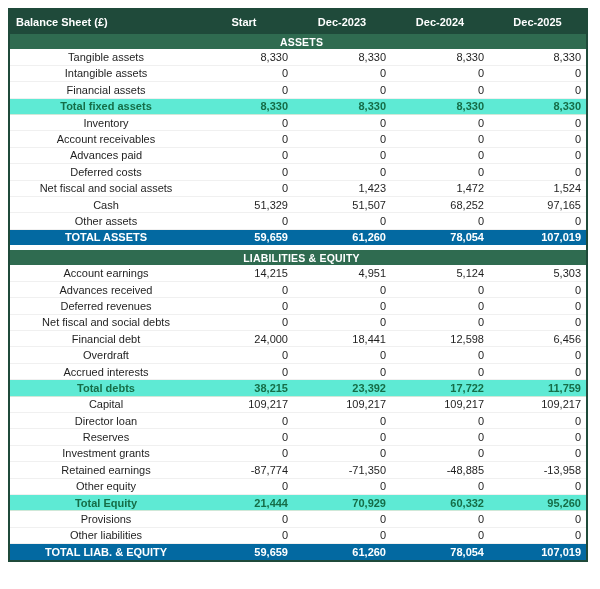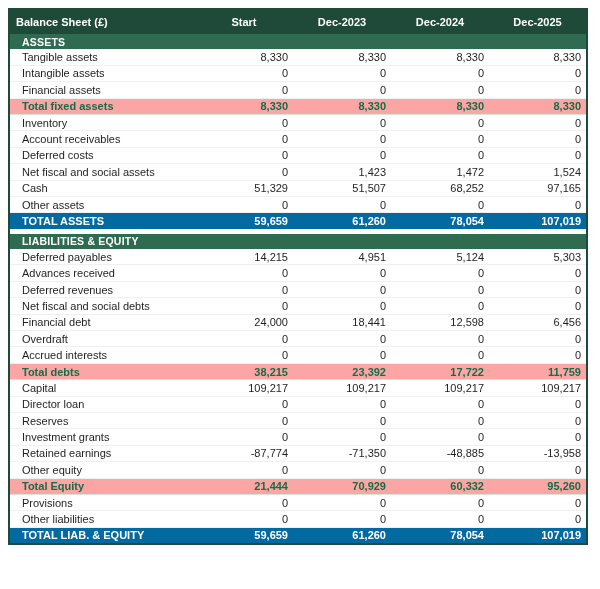--- a/index.html
+++ b/index.html
@@ -31,36 +31,36 @@
   thead th.label { text-align: left; padding-left: 6px; }
   thead th.num { }
   tbody td {
     font-size: 11px;
     height: 15.4px;
     padding: 0 5px;
     white-space: nowrap;
     overflow: hidden;
     vertical-align: middle;
   }
-  tbody td.label { text-align: left; padding-left: 12px; }
+  tbody td.label { text-align: center; padding-left: 12px; }
   tbody td.num { text-align: right; }
   tr.data td {
     background: #ffffff;
     color: #1f1f1f;
     border-bottom: 1px solid #f0f0f0;
   }
   tr.section td {
     background: #2f6b50;
     color: #ffffff;
     font-weight: bold;
     font-size: 10.5px;
     letter-spacing: 0.2px;
   }
   tr.subtotal td {
-    background: #fca5a5;
+    background: #5eead4;
     color: #156d47;
     font-weight: bold;
     border-bottom: 1px solid #cfe8d8;
   }
   tr.total td {
     background: #0369a1;
     color: #ffffff;
     font-weight: bold;
   }
   tr.spacer td {
@@ -130,20 +130,27 @@
           <td class="num">0</td>
         </tr>
         <tr class="data">
           <td class="label">Account receivables</td>
           <td class="num">0</td>
           <td class="num">0</td>
           <td class="num">0</td>
           <td class="num">0</td>
         </tr>
         <tr class="data">
+          <td class="label">Advances paid</td>
+          <td class="num">0</td>
+          <td class="num">0</td>
+          <td class="num">0</td>
+          <td class="num">0</td>
+        </tr>
+        <tr class="data">
           <td class="label">Deferred costs</td>
           <td class="num">0</td>
           <td class="num">0</td>
           <td class="num">0</td>
           <td class="num">0</td>
         </tr>
         <tr class="data">
           <td class="label">Net fiscal and social assets</td>
           <td class="num">0</td>
           <td class="num">1,423</td>
@@ -171,21 +178,21 @@
           <td class="num">78,054</td>
           <td class="num">107,019</td>
         </tr>
         <tr class="spacer">
           <td colspan="5"></td>
         </tr>
         <tr class="section">
           <td colspan="5" class="label">LIABILITIES &amp; EQUITY</td>
         </tr>
         <tr class="data">
-          <td class="label">Deferred payables</td>
+          <td class="label">Account earnings</td>
           <td class="num">14,215</td>
           <td class="num">4,951</td>
           <td class="num">5,124</td>
           <td class="num">5,303</td>
         </tr>
         <tr class="data">
           <td class="label">Advances received</td>
           <td class="num">0</td>
           <td class="num">0</td>
           <td class="num">0</td>

